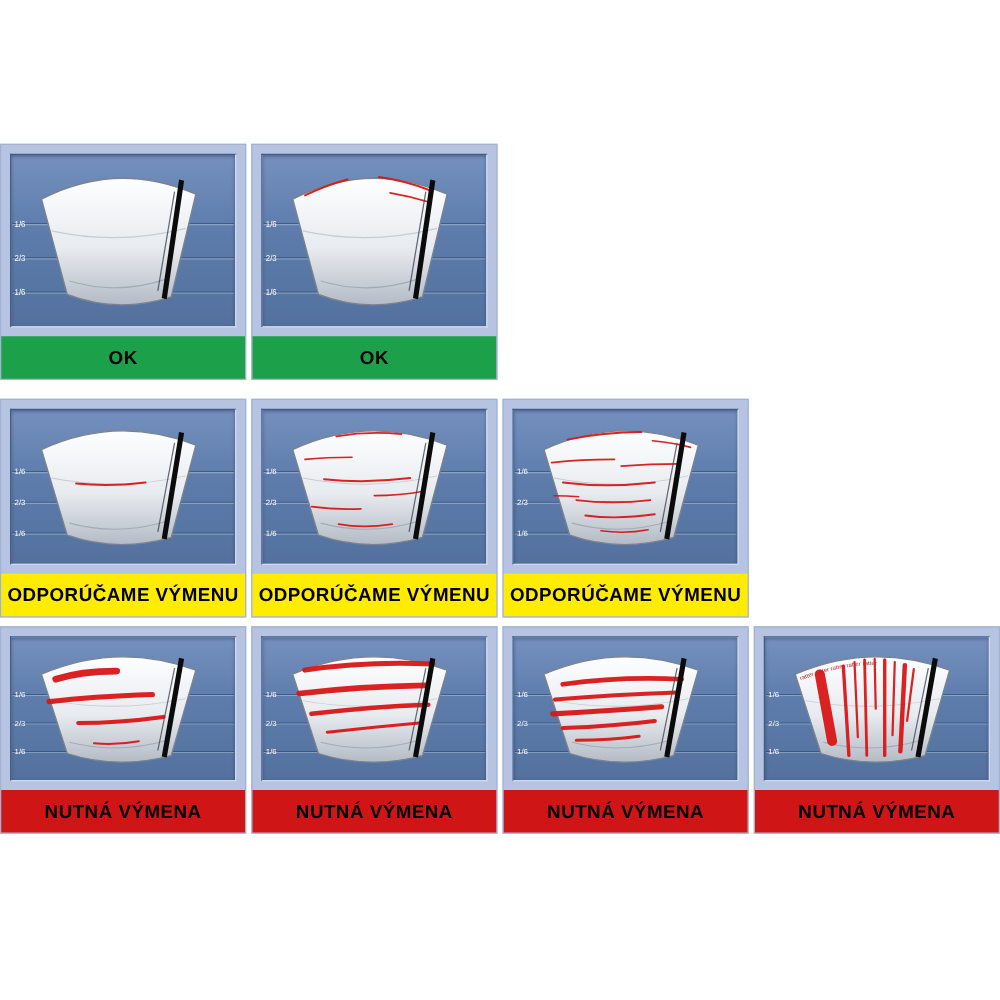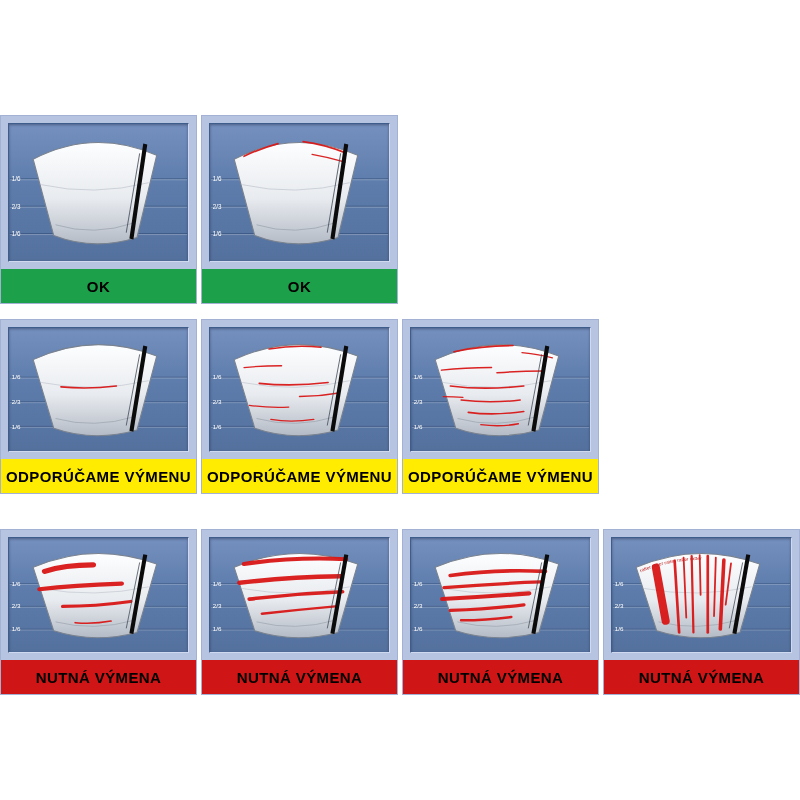--- a/index.html
+++ b/index.html
@@ -82,21 +82,21 @@
             <path d="M38 33 Q56 25 76 20" fill="none" stroke="#d81616" stroke-width="1.7" stroke-linecap="round" opacity="0.95"></path>
             <path d="M104 18 Q128 21 150 29" fill="none" stroke="#d81616" stroke-width="1.7" stroke-linecap="round" opacity="0.95"></path>
             <path d="M114 31 Q133 34 151 39" fill="none" stroke="#d81616" stroke-width="1.4" stroke-linecap="round" opacity="0.95"></path>
             <polygon points="150,20 154.5,21 139,118 134.5,117" fill="#0b0b0b"></polygon>
             <path d="M146 30 L131 111" fill="none" stroke="#3e4652" stroke-width="1.1" opacity="0.8"></path>
           </svg>
         </div>
         <div class="status" style="background: rgb(29, 160, 74);">OK</div>
       </div>
     </div>
-    <div class="row" style="margin-bottom: 35px;">
+    <div class="row" style="margin-bottom: 7px;">
       <div class="panel">
         <div class="screen" style="height: 123px;">
           <svg viewBox="0 0 200 140" preserveAspectRatio="none">
             <line x1="1" y1="56" x2="199" y2="56" stroke="rgba(10,30,70,0.35)" stroke-width="1"></line>
             <line x1="1" y1="57" x2="199" y2="57" stroke="rgba(255,255,255,0.28)" stroke-width="1"></line>
             <text x="3" y="58.5" font-size="7" fill="#ffffff" font-family="Liberation Sans, sans-serif">1/6</text>
             <line x1="1" y1="84" x2="199" y2="84" stroke="rgba(10,30,70,0.35)" stroke-width="1"></line>
             <line x1="1" y1="85" x2="199" y2="85" stroke="rgba(255,255,255,0.28)" stroke-width="1"></line>
             <text x="3" y="86.5" font-size="7" fill="#ffffff" font-family="Liberation Sans, sans-serif">2/3</text>
             <line x1="1" y1="112" x2="199" y2="112" stroke="rgba(10,30,70,0.35)" stroke-width="1"></line>

